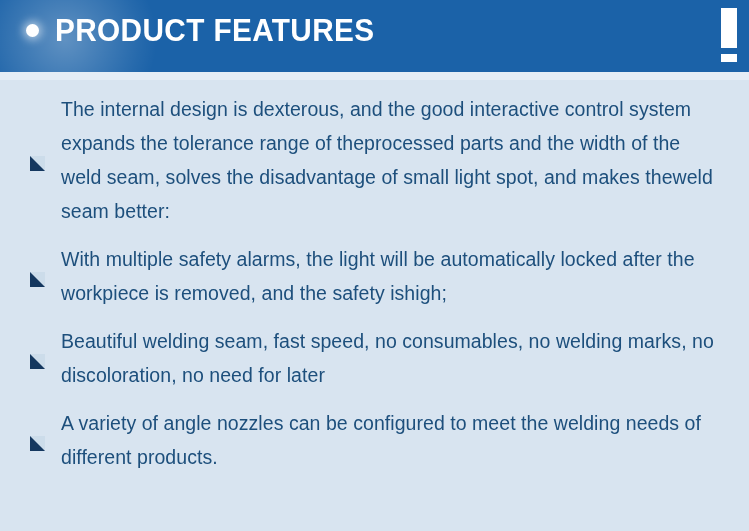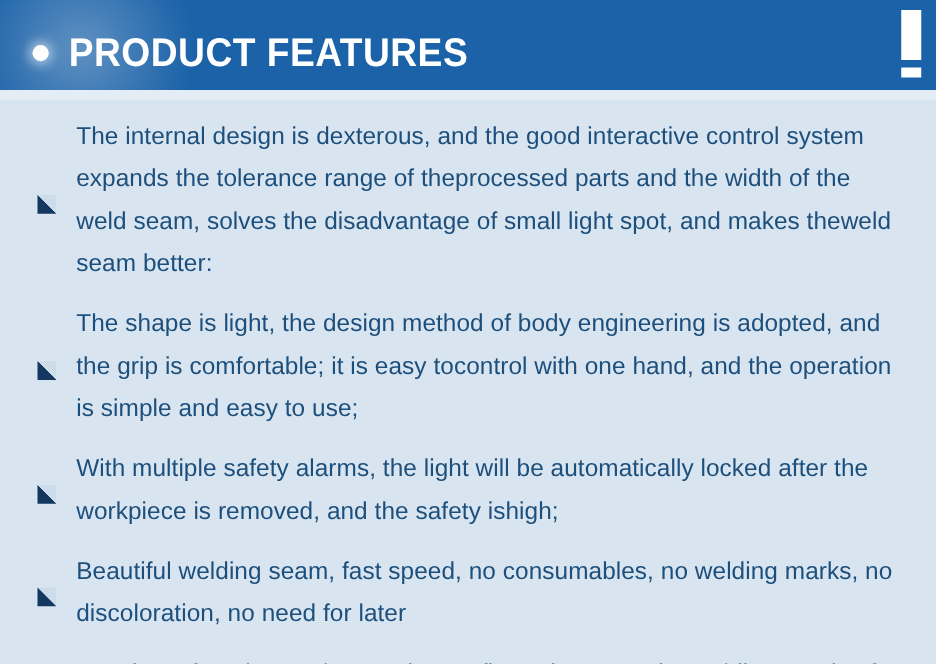--- a/index.html
+++ b/index.html
@@ -40,21 +40,21 @@
     background: radial-gradient(circle at 50% 50%,
                 rgba(255,255,255,0.30) 0%,
                 rgba(255,255,255,0.16) 32%,
                 rgba(255,255,255,0.05) 58%,
                 rgba(255,255,255,0) 72%);
     pointer-events: none;
   }
   #header-title-row {
     position: absolute;
     left: 26px;
-    top: 12px;
+    top: 0;
     height: 60px;
     display: flex;
     align-items: center;
   }
   #title-bullet {
     width: 13px;
     height: 13px;
     border-radius: 50%;
     background: #ffffff;
     box-shadow: 0 0 9px 3px rgba(255,255,255,0.55);
@@ -155,24 +155,20 @@
 
   <div id="header-underband"></div>
 
   <div id="features">
 
     <div class="feature-item">
       <span class="feature-marker"></span>
       <span class="feature-text">The internal design is dexterous, and the good interactive control system expands the tolerance range of theprocessed parts and the width of the weld seam, solves the disadvantage of small light spot, and makes theweld seam better:</span>
     </div>
 
-    <div class="feature-item">
-      <span class="feature-marker"></span>
-      <span class="feature-text">The shape is light, the design method of body engineering is adopted, and the grip is comfortable; it is easy tocontrol with one hand, and the operation is simple and easy to use;</span>
-    </div>
 
     <div class="feature-item">
       <span class="feature-marker"></span>
       <span class="feature-text">With multiple safety alarms, the light will be automatically locked after the workpiece is removed, and the safety ishigh;</span>
     </div>
 
     <div class="feature-item">
       <span class="feature-marker"></span>
       <span class="feature-text">Beautiful welding seam, fast speed, no consumables, no welding marks, no discoloration, no need for later</span>
     </div>

